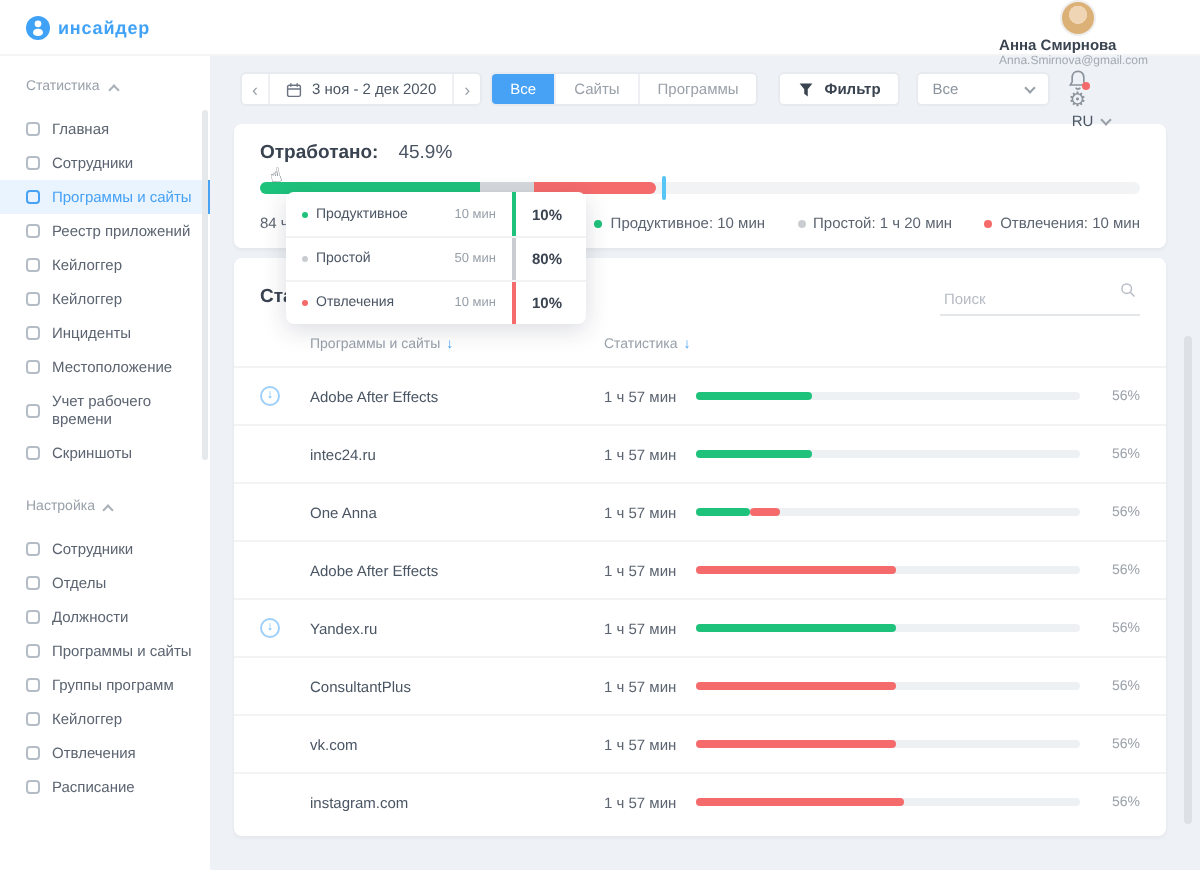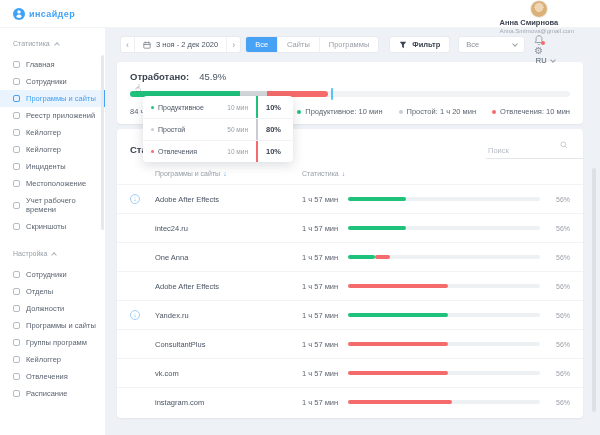--- a/index.html
+++ b/index.html
@@ -61,21 +61,21 @@
   .pmark { position:absolute; top:-3px; width:2px; height:12px; background:#58c5f7; border-radius:1px; }
   .c1-foot { display:flex; align-items:center; margin-top:10px; font-size:7.5px; color:#5b6470; }
   .legend { margin-left:auto; display:flex; gap:16px; align-items:center; }
   .lg-item { display:flex; align-items:center; gap:4px; }
   .dot { width:4px; height:4px; border-radius:50%; flex:none; }
 
   .card2 { margin:5px 17px 0 12px; height:289px; overflow:hidden; }
   .c2-head { display:flex; align-items:center; justify-content:space-between; padding:10px 13px 6px; }
   .c2-title { font-size:9.5px; font-weight:700; color:#3a4350; }
   .search { position:relative; width:100px; }
-  .search input { width:100%; border:none; border-bottom:1px solid #e4e7ea; font-size:7.5px; color:#4a5563; padding:2px 14px 3px 2px; outline:none; background:transparent; font-family:inherit;margin-left:16px; }
+  .search input { width:100%; border:none; border-bottom:1px solid #e4e7ea; font-size:7.5px; color:#4a5563; padding:2px 14px 3px 2px; outline:none; background:transparent; font-family:inherit; }
   .search input::placeholder { color:#b6bcc4; }
   .search .mag { position:absolute; right:2px; top:2px; }
   .t-header { display:flex; align-items:center; padding:5px 13px 7px; font-size:7px; color:#98a0a9; }
   .t-header .col1 { margin-left:25px; width:147px; display:flex; gap:3px; align-items:center; cursor:pointer; }
   .t-header .col2 { width:46px; display:flex; gap:3px; align-items:center; cursor:pointer; }
   .sort-arrow { color:#47a1f5; font-size:7px; }
   .t-row { display:flex; align-items:center; height:29px; padding:0 13px; border-top:1px solid #f1f3f5; font-size:7.5px; }
   .t-exp { width:25px; display:flex; align-items:center; }
   .exp-ic { width:10px; height:10px; border:1px solid #9fd0f9; border-radius:50%; color:#5fb2f7; font-size:6px; display:flex; align-items:center; justify-content:center; line-height:1; cursor:pointer; }
   .t-name { width:147px; color:#4a5563; }

